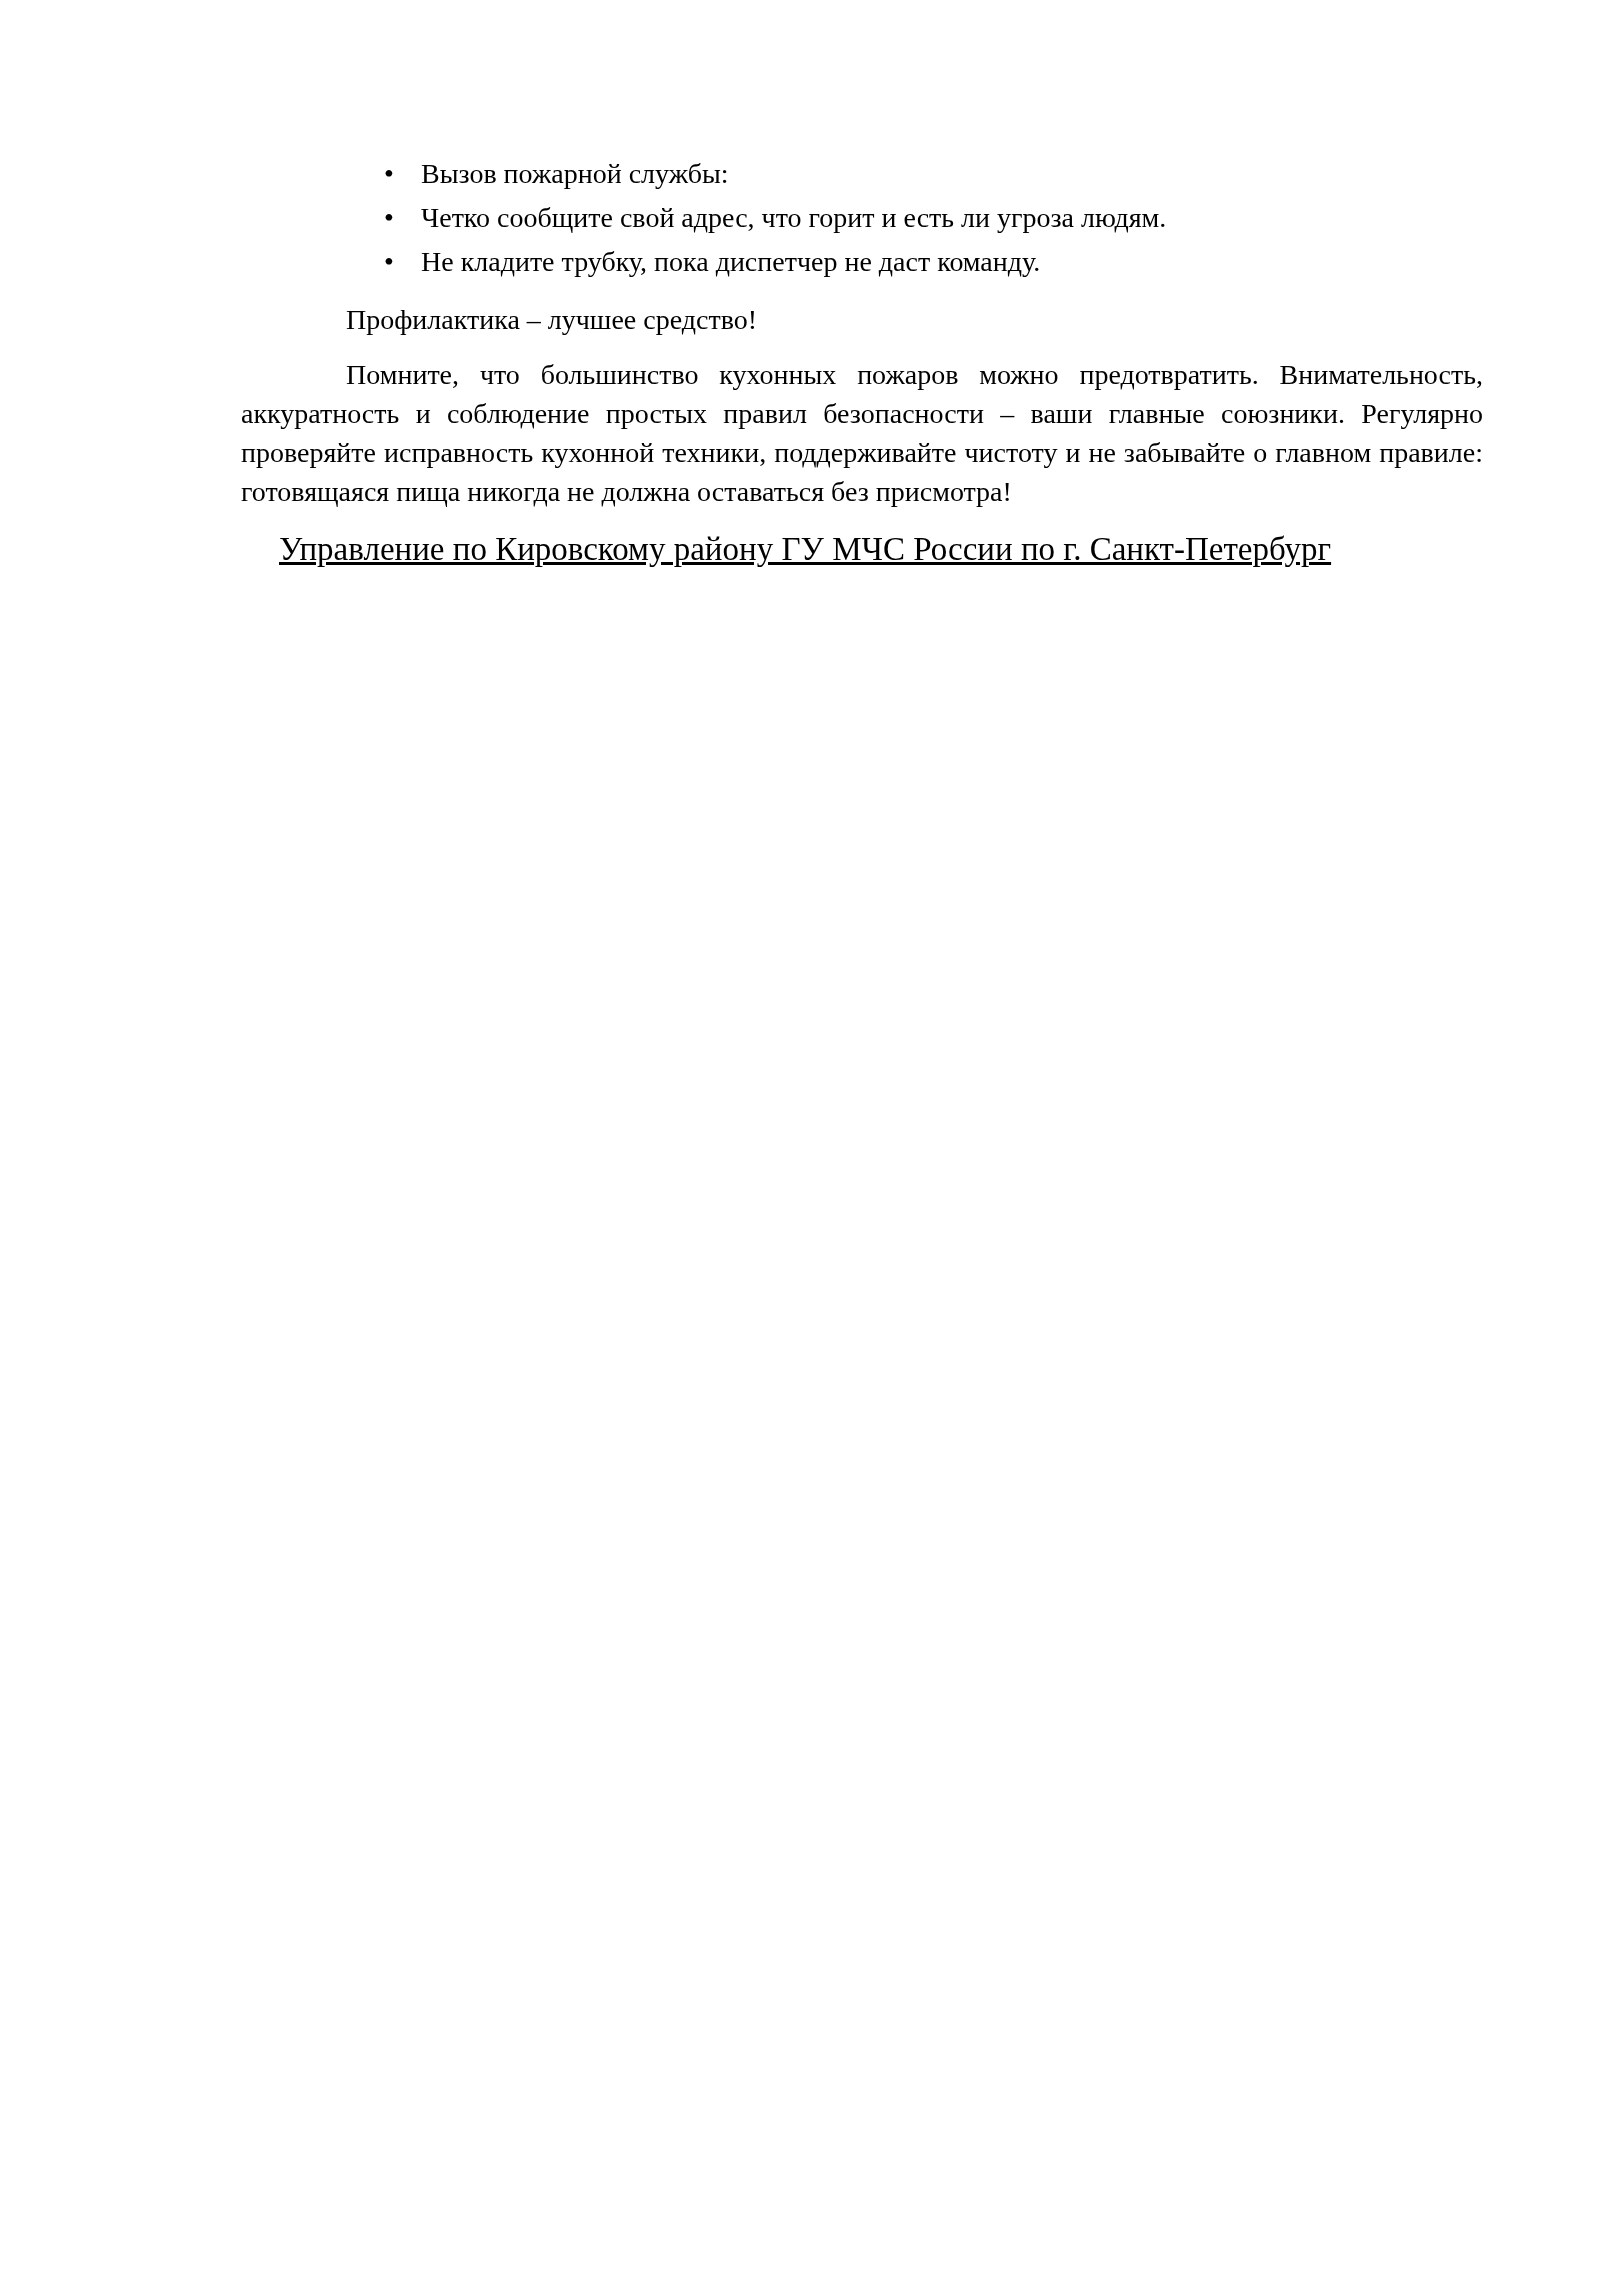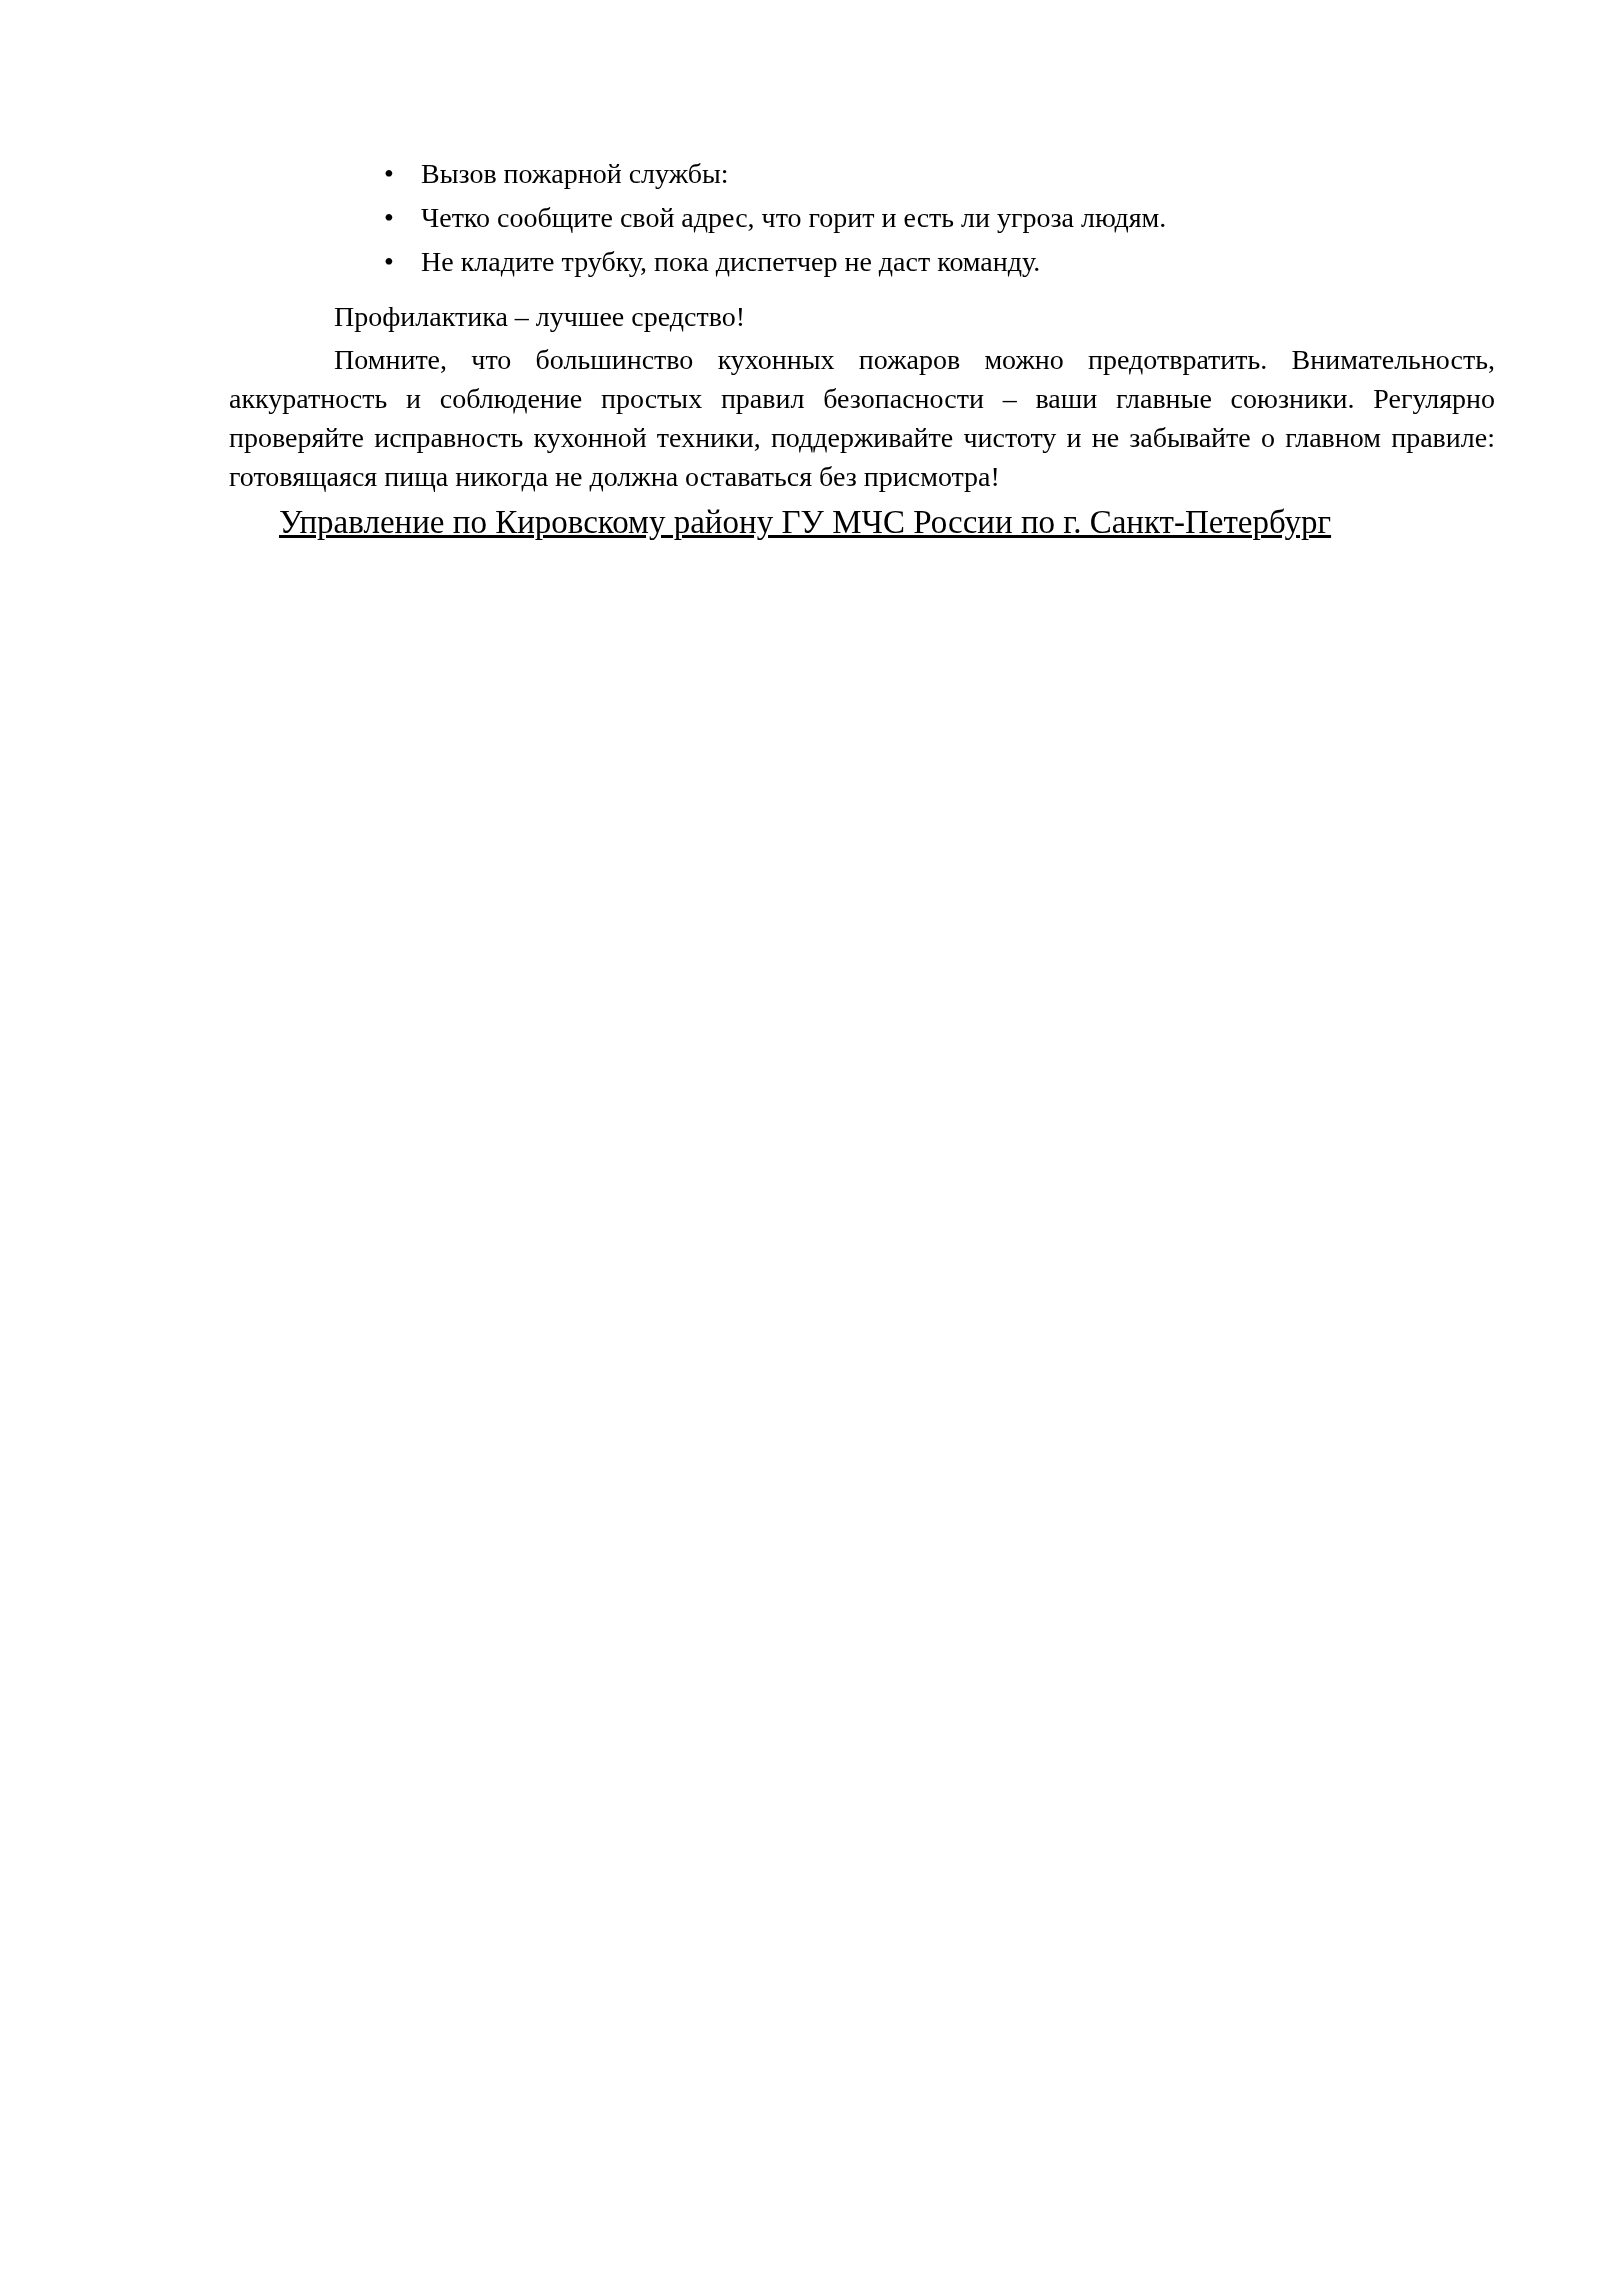--- a/index.html
+++ b/index.html
@@ -17,39 +17,39 @@
     font-size: 28px;
     overflow: hidden;
   }
   .content {
     position: absolute;
     left: 225px;
     top: 152px;
     width: 1274px;
   }
   ul.bullets {
-    margin: 0 0 13px 159px;
+    margin: 0 0 7px 159px;
     padding: 0;
     list-style: none;
   }
   ul.bullets li {
     position: relative;
     padding-left: 37px;
     line-height: 44px;
     white-space: nowrap;
   }
   ul.bullets li::before {
     content: "\2022";
     position: absolute;
     left: 0;
     top: 0;
     line-height: 44px;
   }
   p.par {
-    margin: 4px;
+    margin: 16px;
     line-height: 39px;
     text-indent: 105px;
   }
   p.justified {
     text-align: justify;
     text-align-last: left;
   }
   p.signature {
     margin: 0 0 0 54px;
     line-height: 45px;

